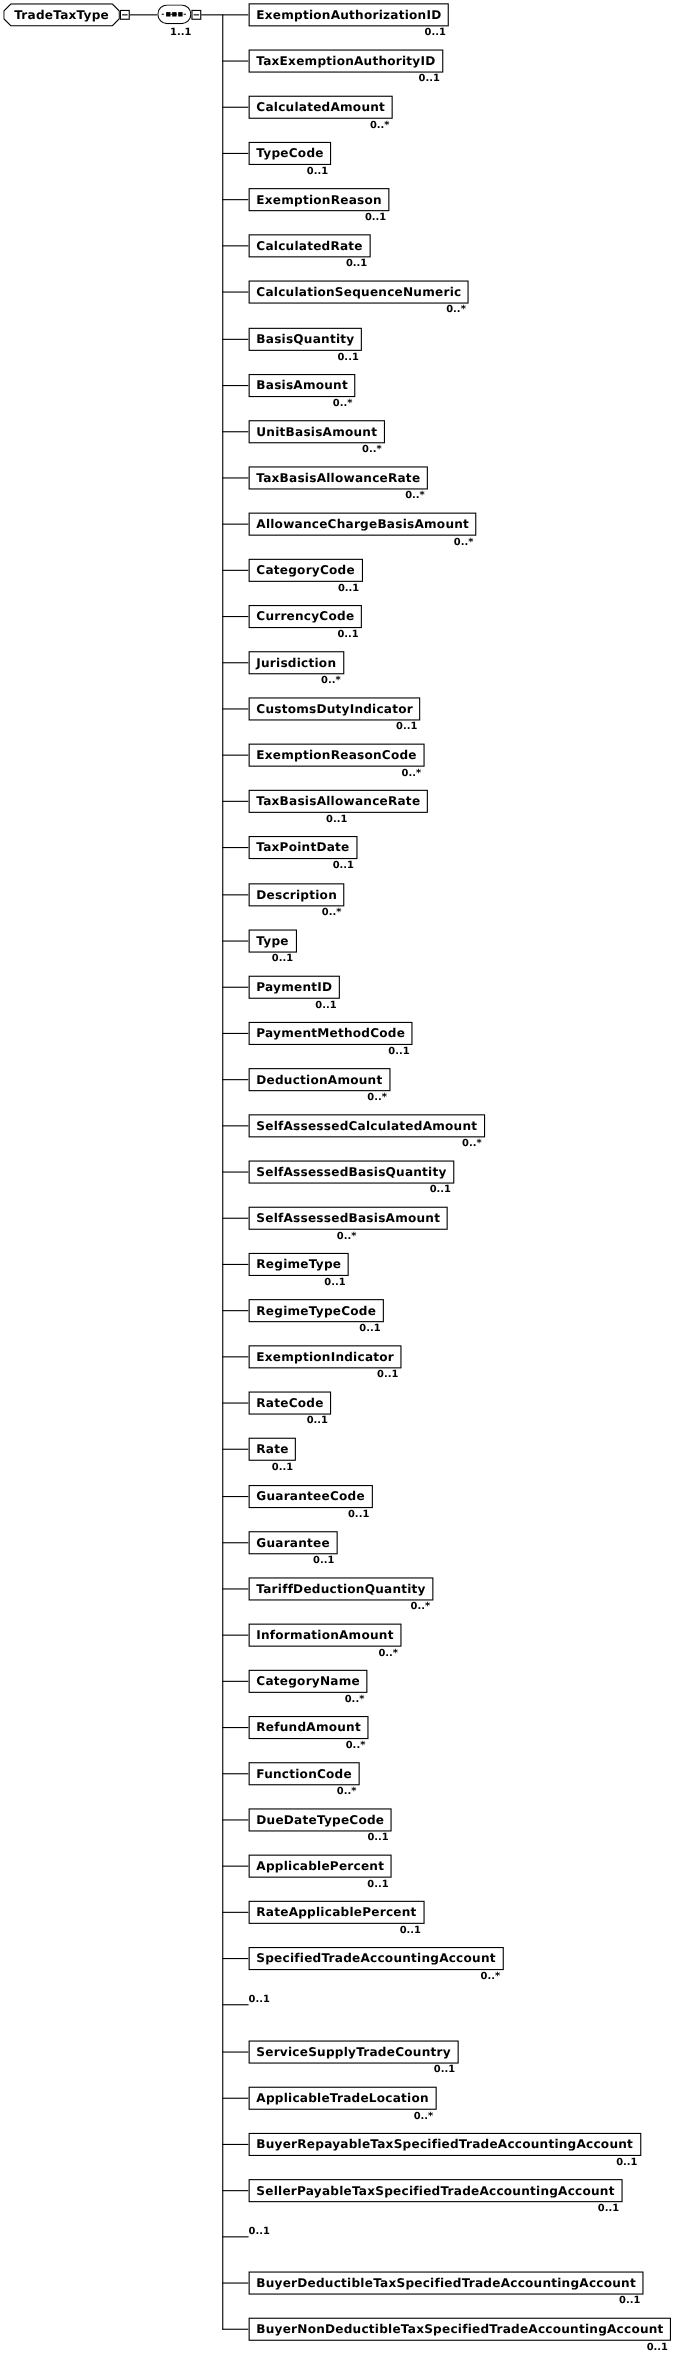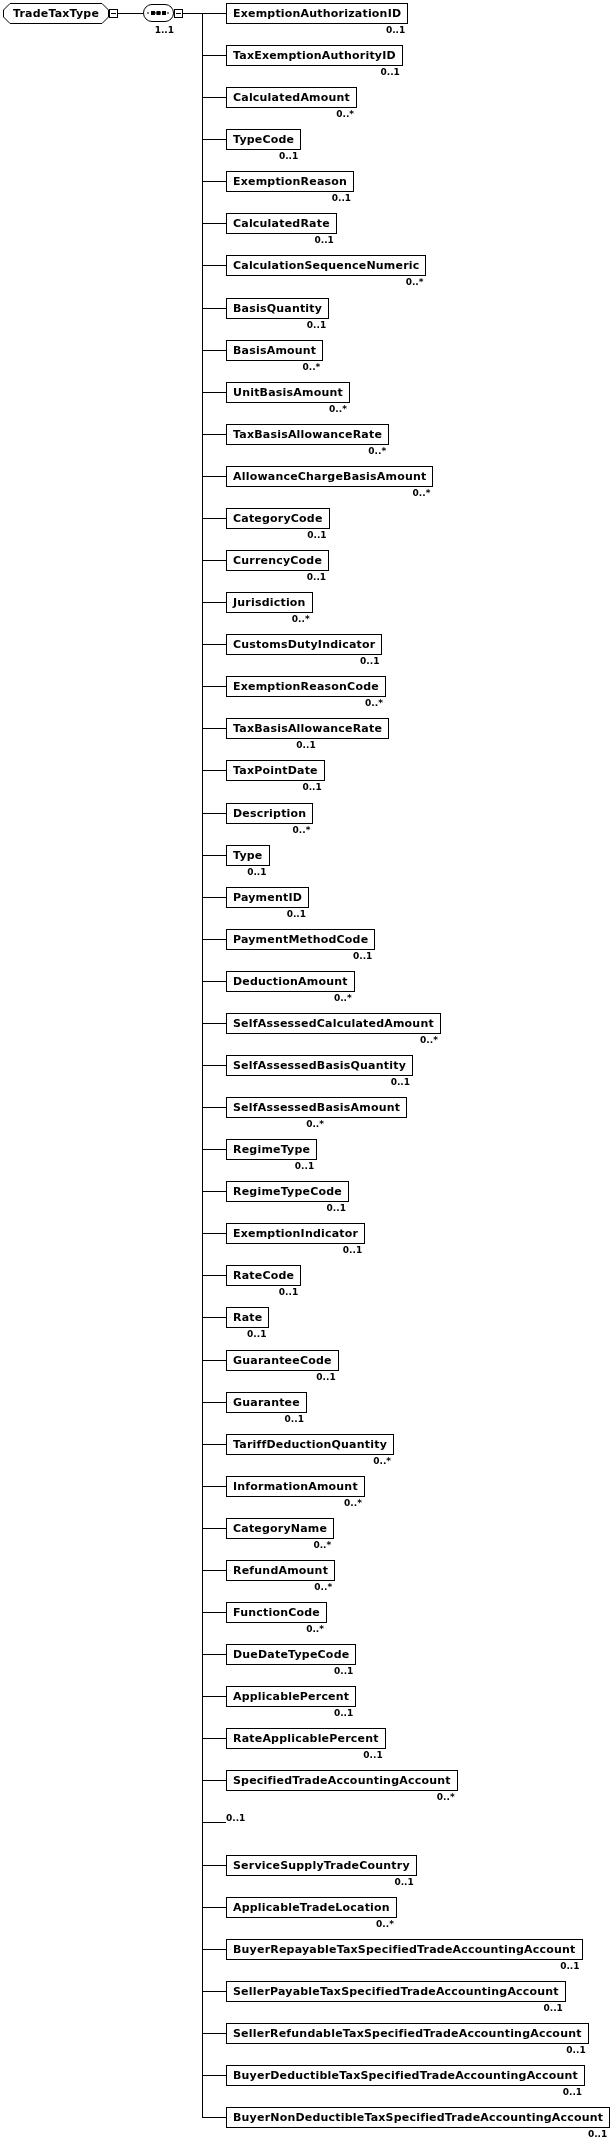--- a/index.html
+++ b/index.html
@@ -515,23 +515,20 @@
   <div class="line" style="left: 202px; top: 1991px; width: 24px; height: 1px;"></div>
   <div class="enode" style="left: 226px; top: 1981px;">
     <div class="ebox">
       <span>SellerPayableTaxSpecifiedTradeAccountingAccount</span>
     </div>
     <div class="ecard">0..1</div>
   </div>
 
   <div class="line" style="left: 202px; top: 2033px; width: 24px; height: 1px;"></div>
   <div class="enode" style="left: 226px; top: 2023px;">
-    <div class="ebox">
-      <span>SellerRefundableTaxSpecifiedTradeAccountingAccount</span>
-    </div>
     <div class="ecard">0..1</div>
   </div>
 
   <div class="line" style="left: 202px; top: 2075px; width: 24px; height: 1px;"></div>
   <div class="enode" style="left: 226px; top: 2065px;">
     <div class="ebox">
       <span>BuyerDeductibleTaxSpecifiedTradeAccountingAccount</span>
     </div>
     <div class="ecard">0..1</div>
   </div>

